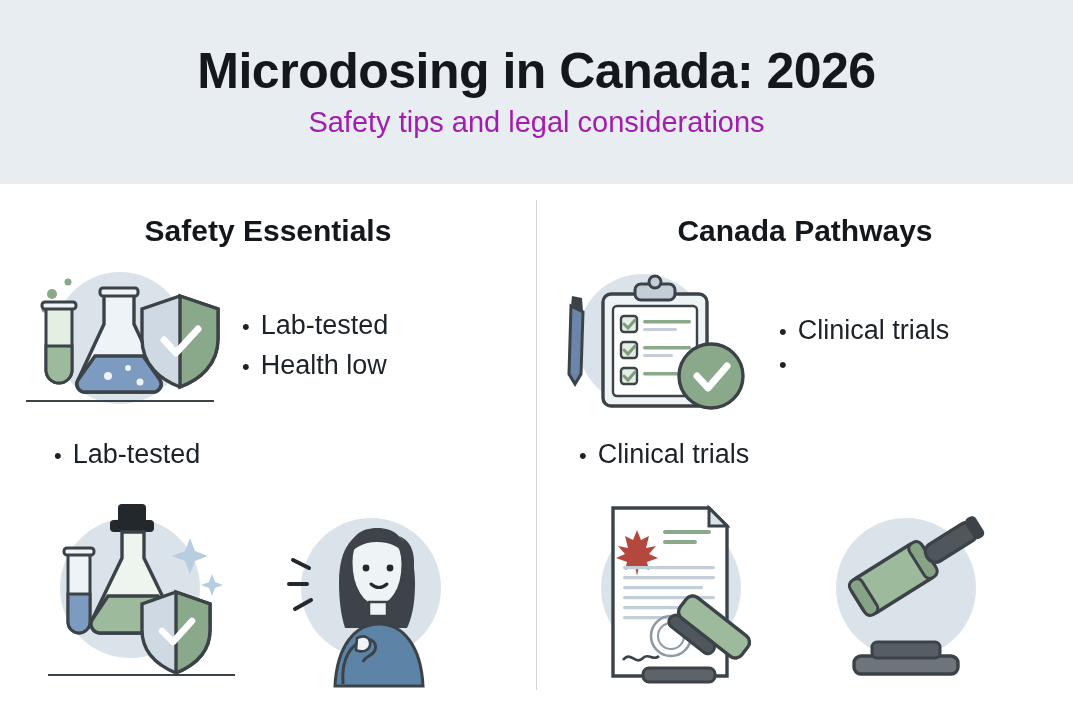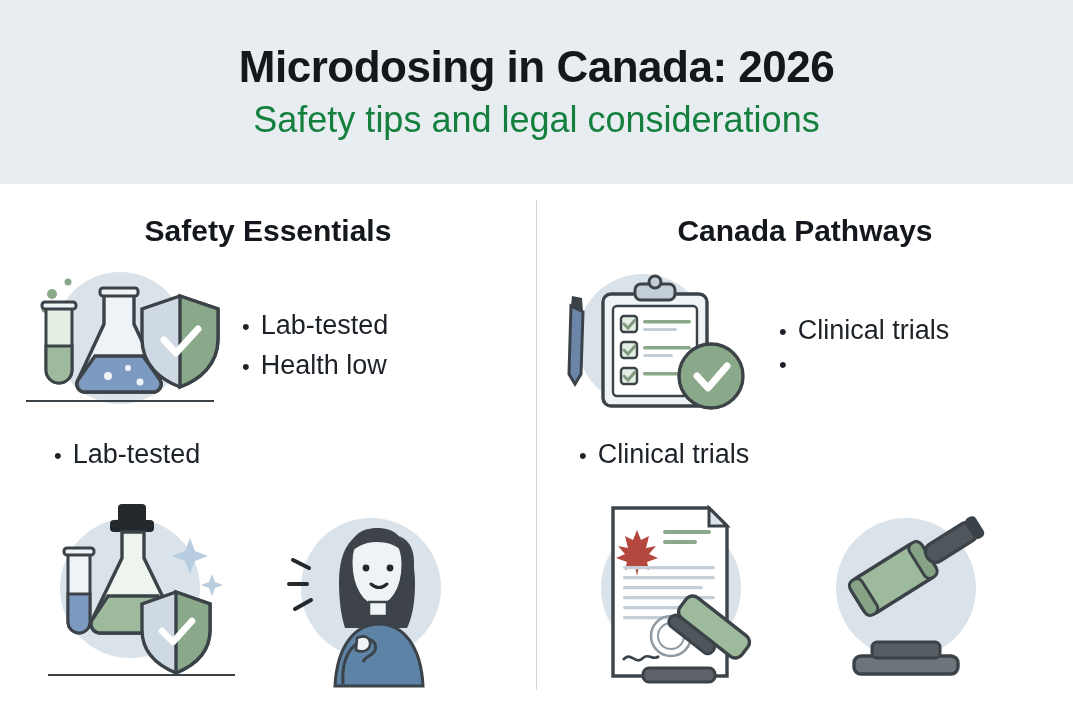--- a/index.html
+++ b/index.html
@@ -23,29 +23,29 @@
     width: 1073px;
     height: 184px;
     background: #e8edf1;
     display: flex;
     flex-direction: column;
     align-items: center;
     justify-content: center;
     gap: 6px;
   }
   .title {
-    font-size: 44px;
+    font-size: 50px;
     font-weight: bold;
     color: #14181c;
     letter-spacing: -0.5px;
     line-height: 1.1;
   }
   .subtitle {
-    font-size: 36px;
-    color: #15803d;
+    font-size: 29px;
+    color: #a21caf;
     font-weight: 400;
     line-height: 1.2;
   }
   
   .body {
     position: absolute;
     left: 0; top: 184px;
     width: 1073px;
     height: 536px;
   }

